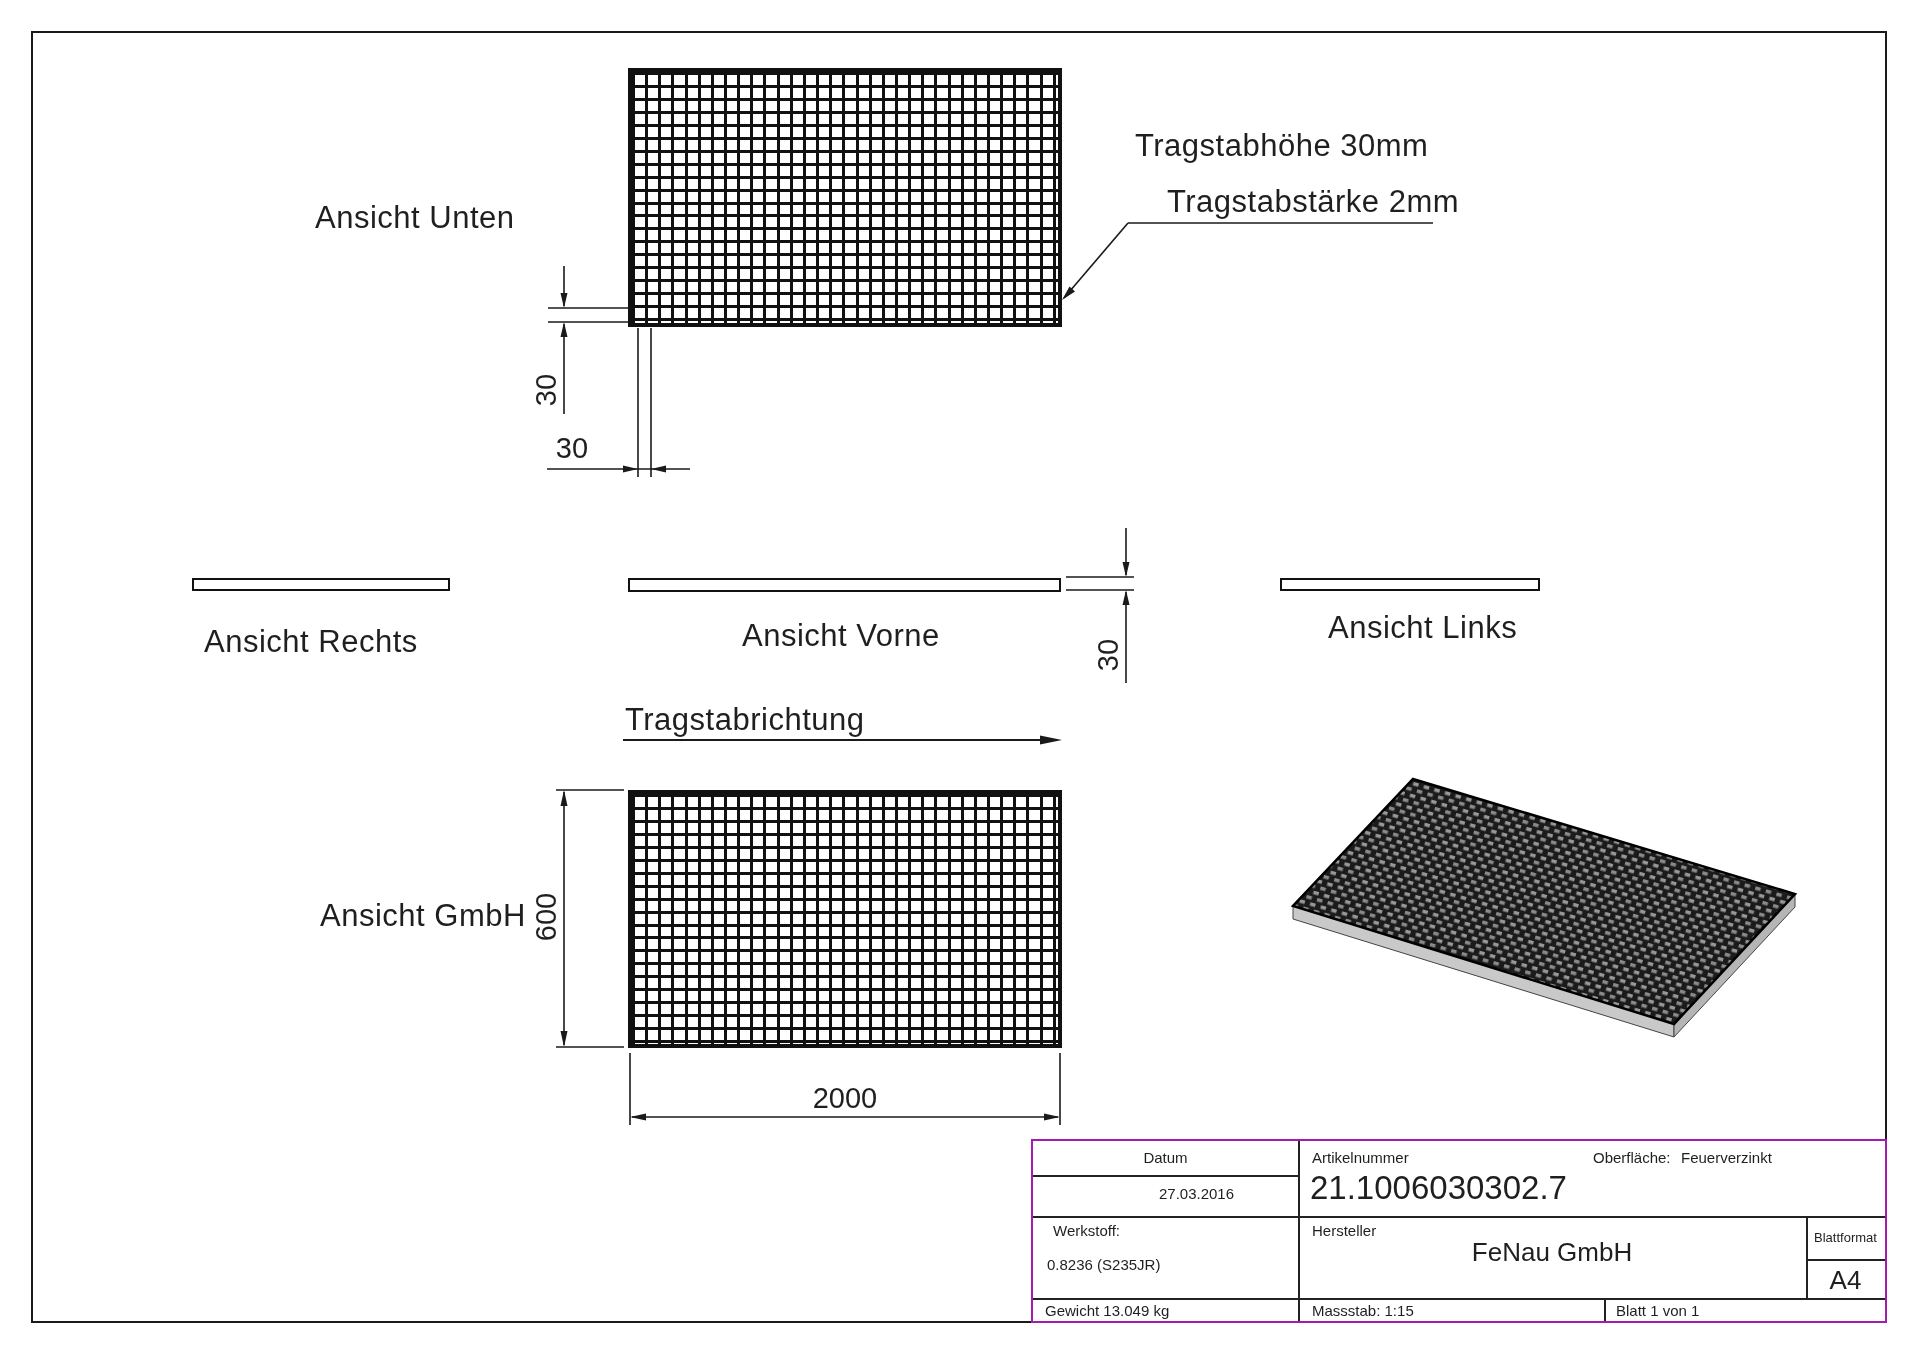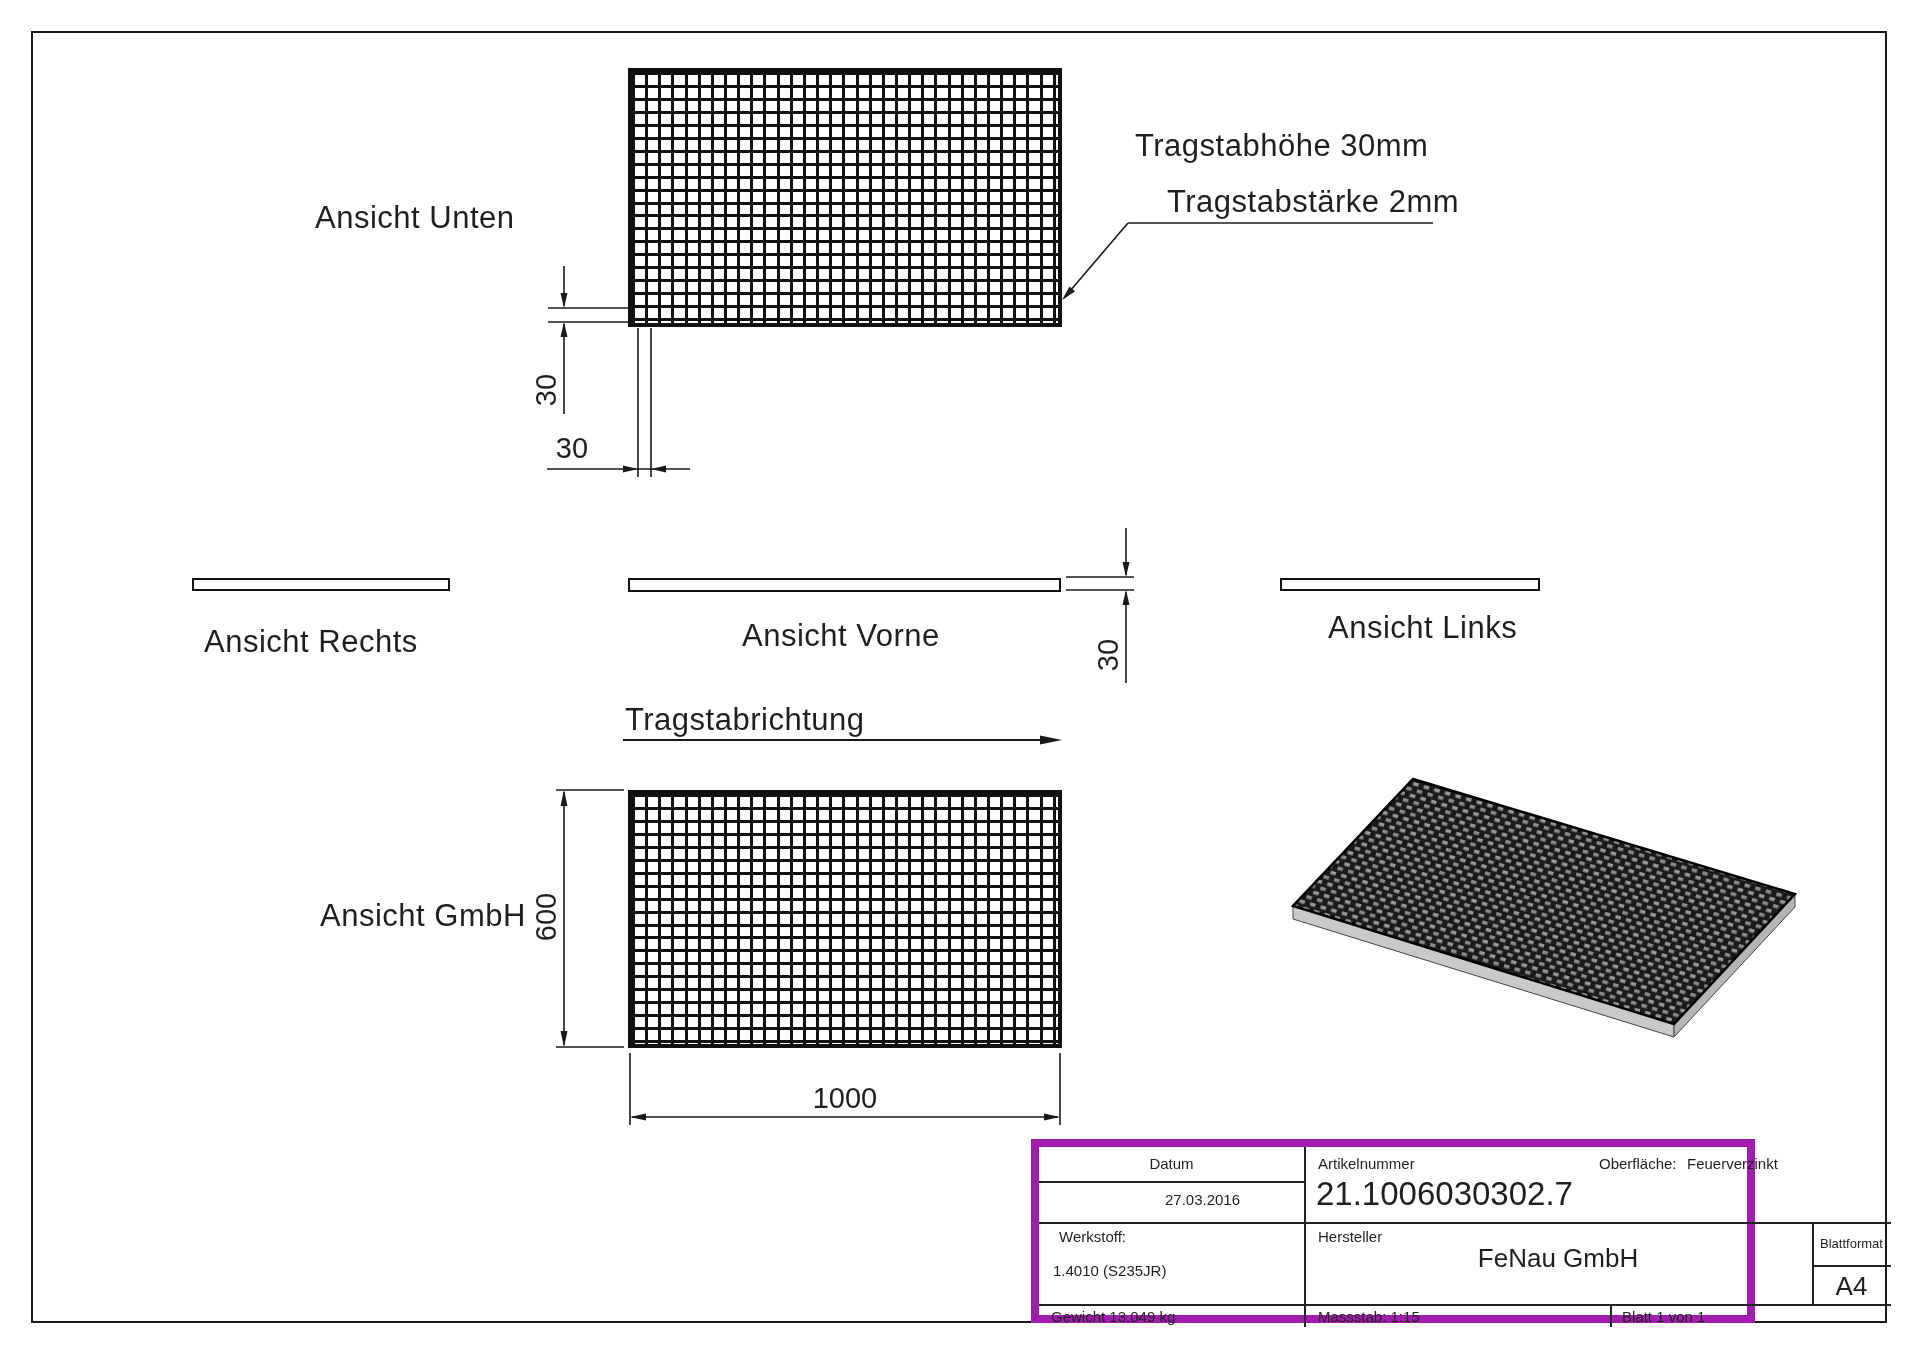--- a/index.html
+++ b/index.html
@@ -33,22 +33,22 @@
   .bar-vorne  { left:628px;  top:578px; width:433px; height:14px; }
   .bar-links  { left:1280px; top:578px; width:260px; }
 
   .lbl { position:absolute; font-size:31px; letter-spacing:0.5px; white-space:nowrap; color:#1f1f1f; }
   .dim { position:absolute; font-size:29px; white-space:nowrap; color:#1f1f1f;
          display:flex; align-items:center; justify-content:center; }
   .dim-rot { transform:rotate(-90deg); }
 
   
   .tb {
-    position:absolute; left:1031px; top:1139px; width:724px; height:184px;
-    border:8px solid #a21caf; box-sizing:border-box; background:#fff;
+    position:absolute; left:1031px; top:1139px; width:856px; height:184px;
+    border:2px solid #a21caf; box-sizing:border-box; background:#fff;
   }
   .tb .line { position:absolute; background:#222; }
   .tb span { position:absolute; white-space:nowrap; color:#1f1f1f; }
   .tb .small { font-size:15px; }
   .tb .big   { font-size:33px; }
   .cell-center { text-align:center; }
 </style>
 </head>
 <body>
 
@@ -137,41 +137,41 @@
   <span class="lbl" style="left:320px; top:898px;">Ansicht GmbH</span>
 
   <span class="lbl" style="left:1135px; top:128px;">Tragstabhöhe 30mm</span>
   <span class="lbl" style="left:1130px; top:184px;margin-left:37px;">Tragstabstärke 2mm</span>
   <span class="lbl" style="left:625px; top:702px;">Tragstabrichtung</span>
 
   <span class="dim dim-rot" style="left:516px;  top:376px;  width:60px; height:28px;">30</span>
   <span class="dim" style="left:542px;  top:434px;  width:60px; height:28px;">30</span>
   <span class="dim dim-rot" style="left:1078px; top:641px;  width:60px; height:28px;">30</span>
   <span class="dim dim-rot" style="left:511px;  top:903px;  width:70px; height:28px;">600</span>
-  <span class="dim" style="left:805px;  top:1084px; width:80px; height:28px;">1000</span>
+  <span class="dim" style="left:805px;  top:1084px; width:80px; height:28px;">2000</span>
 
   <div class="tb">
     <div class="line" style="left:265px; top:0;    width:2px;  height:180px;"></div>
     <div class="line" style="left:773px; top:75px; width:2px;  height:82px;"></div>
     <div class="line" style="left:571px; top:157px;width:2px;  height:23px;"></div>
     <div class="line" style="left:0;     top:34px; width:265px;height:2px;"></div>
     <div class="line" style="left:0;     top:75px; width:852px;height:2px;"></div>
     <div class="line" style="left:773px; top:118px;width:79px; height:2px;"></div>
     <div class="line" style="left:0;     top:157px;width:852px;height:2px;"></div>
 
     <span class="small cell-center" style="left:0; top:8px;  width:265px;">Datum</span>
     <span class="small cell-center" style="left:0; top:44px; width:265px;padding-left:31px;">27.03.2016</span>
 
     <span class="small" style="left:279px; top:8px;">Artikelnummer</span>
     <span class="small" style="left:560px; top:8px;">Oberfläche:</span>
     <span class="small" style="left:648px; top:8px;">Feuerverzinkt</span>
     <span class="big" style="left:277px; top:28px;">21.1006030302.7</span>
 
     <span class="small" style="left:3px; top:81px;margin-left:17px;">Werkstoff:</span>
-    <span class="small" style="left:14px; top:115px;">1.4010 (S235JR)</span>
+    <span class="small" style="left:14px; top:115px;">0.8236 (S235JR)</span>
 
     <span class="small" style="left:279px; top:81px;">Hersteller</span>
     <span class="cell-center" style="left:265px; top:96px; width:508px; font-size:26px;">FeNau GmbH</span>
 
     <span class="cell-center" style="left:773px; top:89px;  width:79px; font-size:13px;">Blattformat</span>
     <span class="cell-center" style="left:773px; top:124px; width:79px; font-size:26px;">A4</span>
 
     <span class="small" style="left:12px;  top:161px;">Gewicht 13.049 kg</span>
     <span class="small" style="left:279px; top:161px;">Massstab: 1:15</span>
     <span class="small" style="left:583px; top:161px;">Blatt 1 von 1</span>

